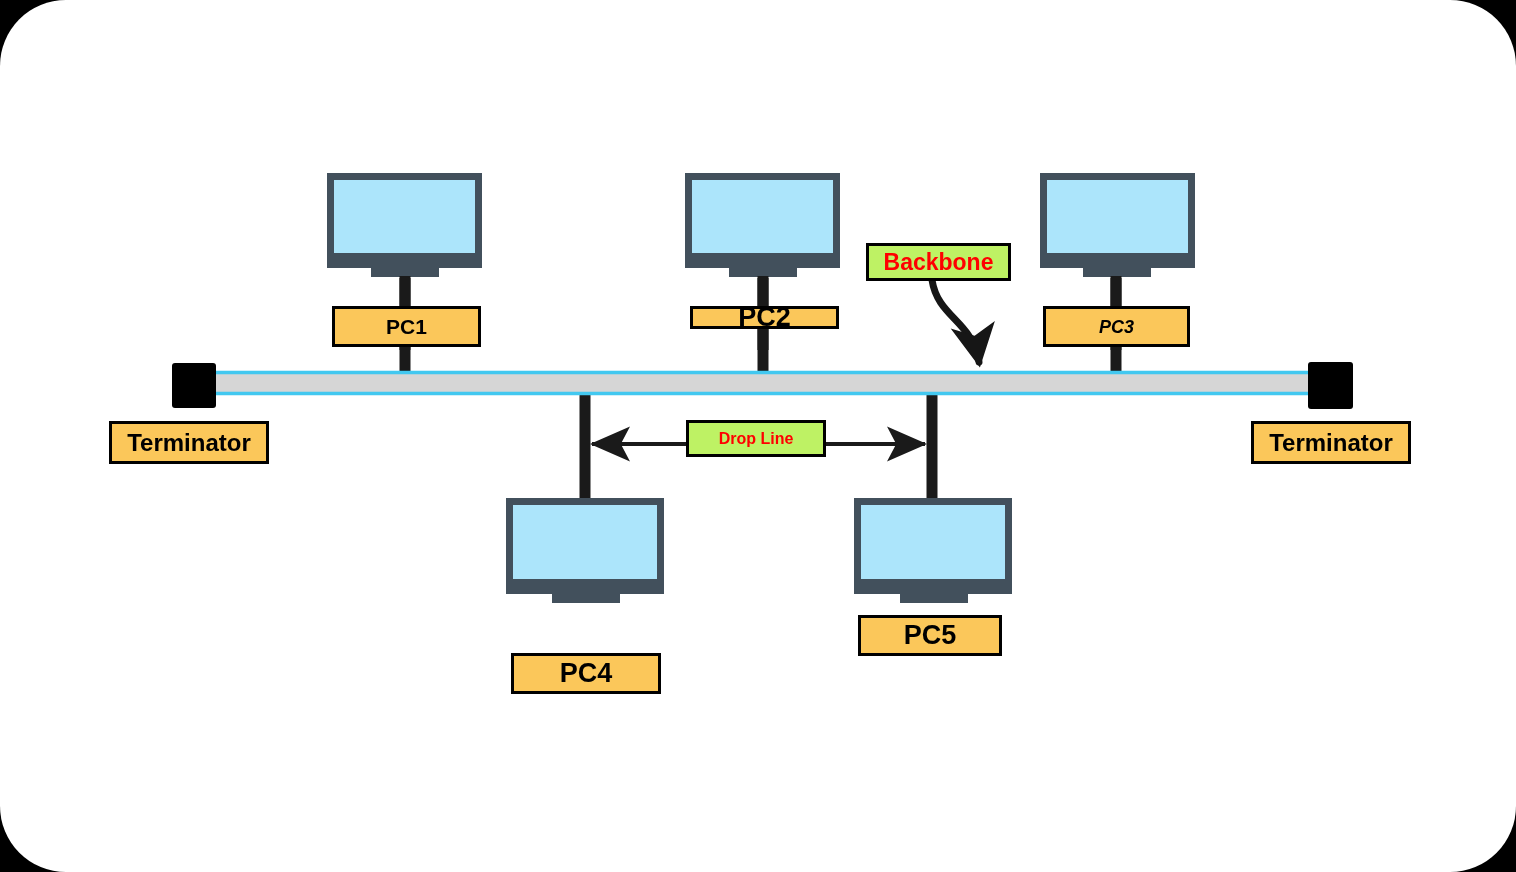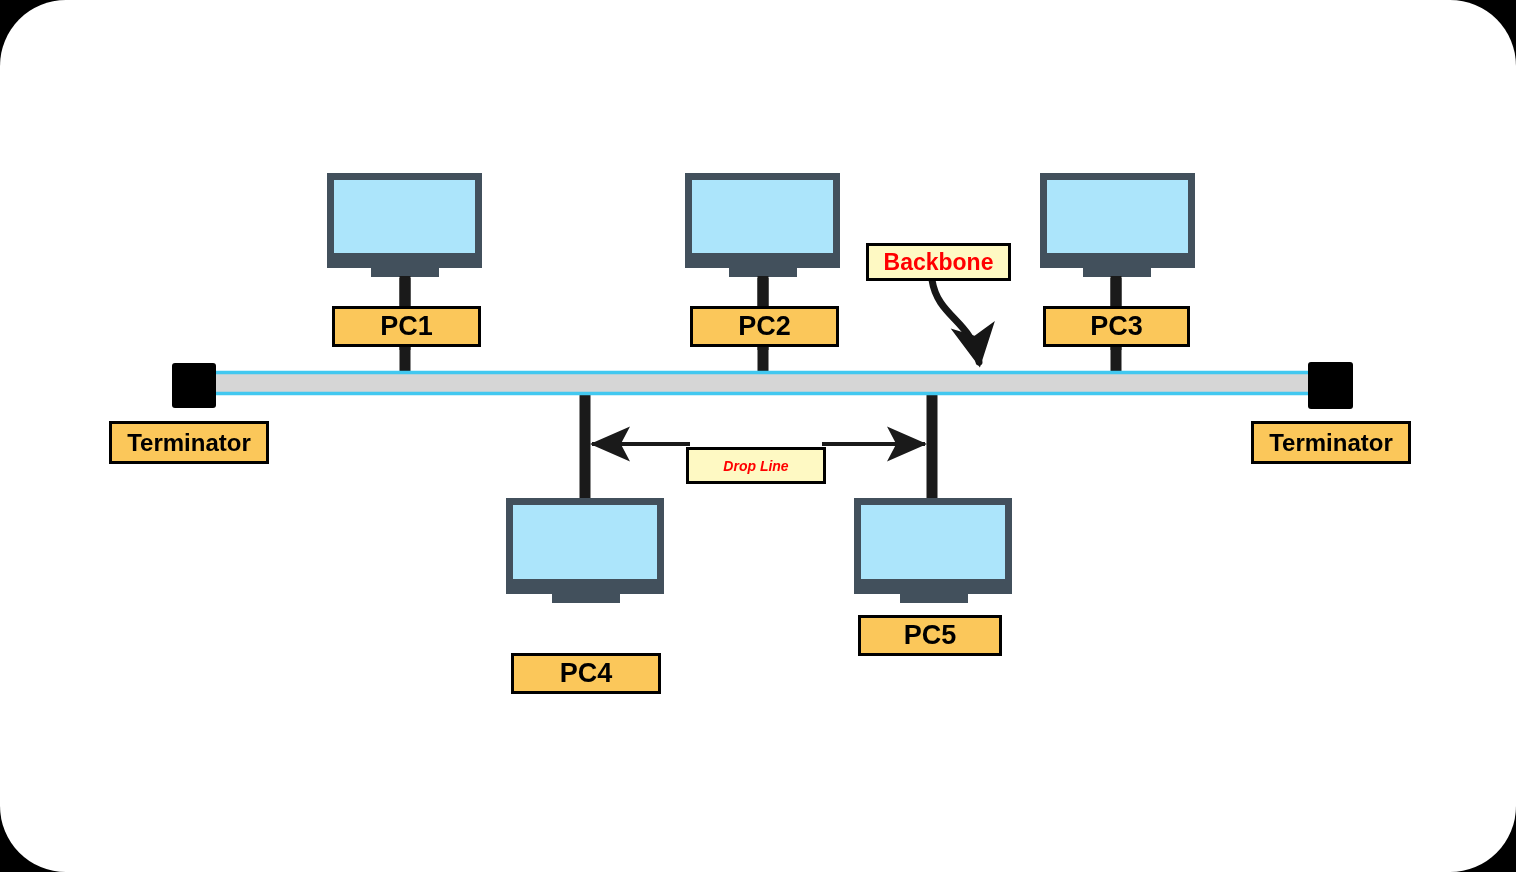--- a/index.html
+++ b/index.html
@@ -47,21 +47,21 @@
     font-weight: bold;
     white-space: nowrap;
     line-height: 1;
   }
   .lbl-yellow {
     background: #fbc75a;
     border: 3px solid #000000;
     color: #000000;
   }
   .lbl-white {
-    background: #fef9c3;
+    background: #bef264;
     border: 3px solid #000000;
     color: #ff0000;
   }
 </style>
 </head>
 <body>
 
 <div id="canvas">
   <div id="page">
 
@@ -145,29 +145,29 @@
         <line x1="690" y1="444" x2="592" y2="444" stroke="#1a1a1a" stroke-width="4" marker-end="url(#arrowEnd)"></line>
         <line x1="822" y1="444" x2="925" y2="444" stroke="#1a1a1a" stroke-width="4" marker-end="url(#arrowEnd)"></line>
       </g>
 
       <g>
         <path d="M932,280 C938,318 972,320 979,362" fill="none" stroke="#161616" stroke-width="7" stroke-linecap="round" marker-end="url(#arrowCurve)"></path>
       </g>
 
     </svg>
 
-    <div class="lbl lbl-yellow" style="left:332px; top:306px; width:149px; height:41px; font-size:27px;">
+    <div class="lbl lbl-yellow" style="left:332px; top:306px; width:149px; height:41px; font-size:21px;">
       <span>PC1</span>
     </div>
 
-    <div class="lbl lbl-yellow" style="left:690px; top:306px; width:149px; height:41px; font-size:27px;">
+    <div class="lbl lbl-yellow" style="left:690px; top:306px; width:149px; height:23px; font-size:27px;">
       <span>PC2</span>
     </div>
 
-    <div class="lbl lbl-yellow" style="left:1043px; top:306px; width:147px; height:41px; font-size:27px;">
+    <div class="lbl lbl-yellow" style="left:1043px; top:306px; width:147px; height:41px; font-size:18px;font-style:italic;">
       <span>PC3</span>
     </div>
 
     <div class="lbl lbl-yellow" style="left:511px; top:617px; width:150px; height:41px; font-size:27px;margin-top:36px;">
       <span>PC4</span>
     </div>
 
     <div class="lbl lbl-yellow" style="left:858px; top:615px; width:144px; height:41px; font-size:27px;">
       <span>PC5</span>
     </div>
@@ -177,18 +177,18 @@
     </div>
 
     <div class="lbl lbl-yellow" style="left:1251px; top:421px; width:160px; height:43px; font-size:24px;">
       <span>Terminator</span>
     </div>
 
     <div class="lbl lbl-white" style="left:866px; top:243px; width:145px; height:38px; font-size:23px;">
       <span>Backbone</span>
     </div>
 
-    <div class="lbl lbl-white" style="left:686px; top:447px; width:140px; height:37px; font-size:14px;font-style:italic;">
+    <div class="lbl lbl-white" style="left:686px; top:420px; width:140px; height:37px; font-size:16px;">
       <span>Drop Line</span>
     </div>
 
   </div>
 </div>
 
 </body></html>

